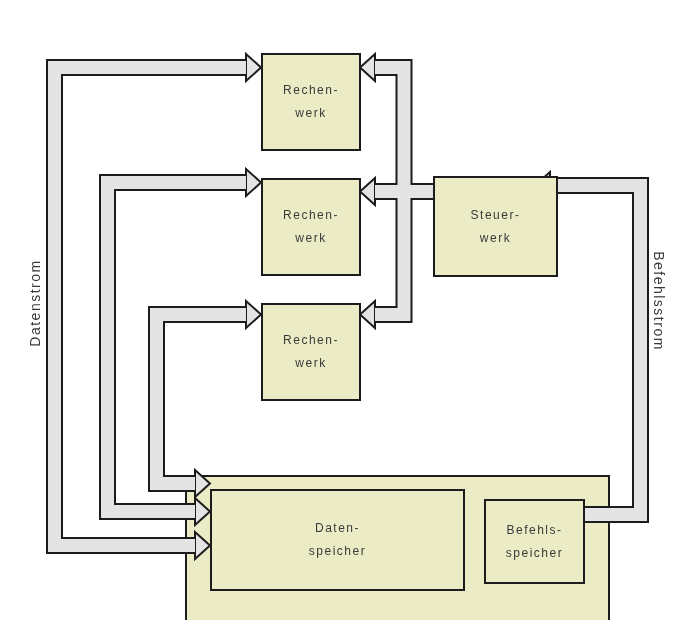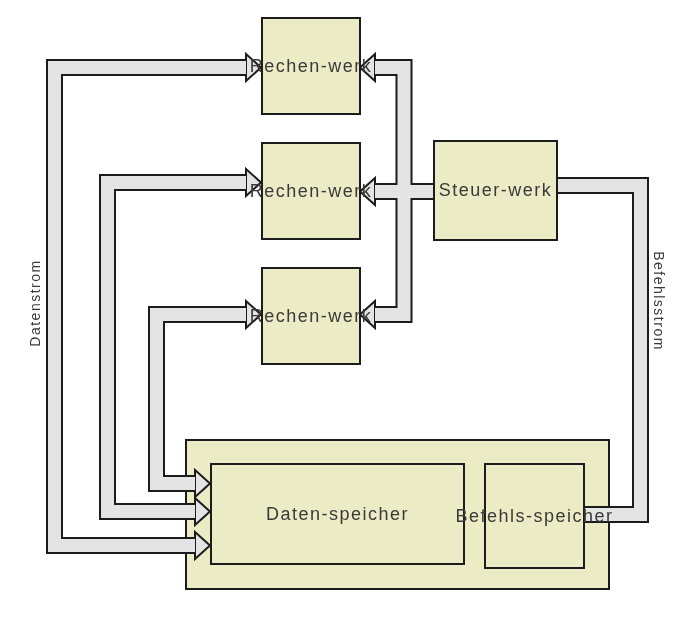--- a/index.html
+++ b/index.html
@@ -38,37 +38,38 @@
     stroke: var(--band-border);
     stroke-width: 2;
     stroke-linejoin: miter;
   }
   .box {
     position: absolute;
     box-sizing: border-box;
     background: var(--box-fill);
     border: 2px solid var(--box-border);
     display: flex;
-    flex-direction: row;
+    flex-direction: column;
     align-items: center;
     justify-content: center;
     text-align: center;
-    font-size: 18px;
+    font-size: 12px;
     line-height: 23px;
     letter-spacing: 1.5px;
     z-index: 2;
+    margin-top: 36px;
   }
   .outer-box { z-index: 0; }
   .rw1 { left: 261px; top: 17px;  width: 100px; height: 98px; }
   .rw2 { left: 261px; top: 142px; width: 100px; height: 98px; }
   .rw3 { left: 261px; top: 267px; width: 100px; height: 98px; }
   .sw  { left: 433px; top: 140px; width: 125px; height: 101px; }
   .outer-box { left: 185px; top: 439px; width: 425px; height: 151px; }
-  .ds  { left: 210px; top: 463px; width: 255px; height: 102px; }
-  .bs  { left: 484px; top: 463px; width: 101px; height: 106px; }
+  .ds  { left: 210px; top: 453px; width: 255px; height: 102px; }
+  .bs  { left: 484px; top: 463px; width: 101px; height: 85px; }
   .vlabel {
     position: absolute;
     font-size: 14px;
     letter-spacing: 1.5px;
     white-space: nowrap;
     text-align: center;
     height: 16px;
     line-height: 16px;
     z-index: 2;
   }

